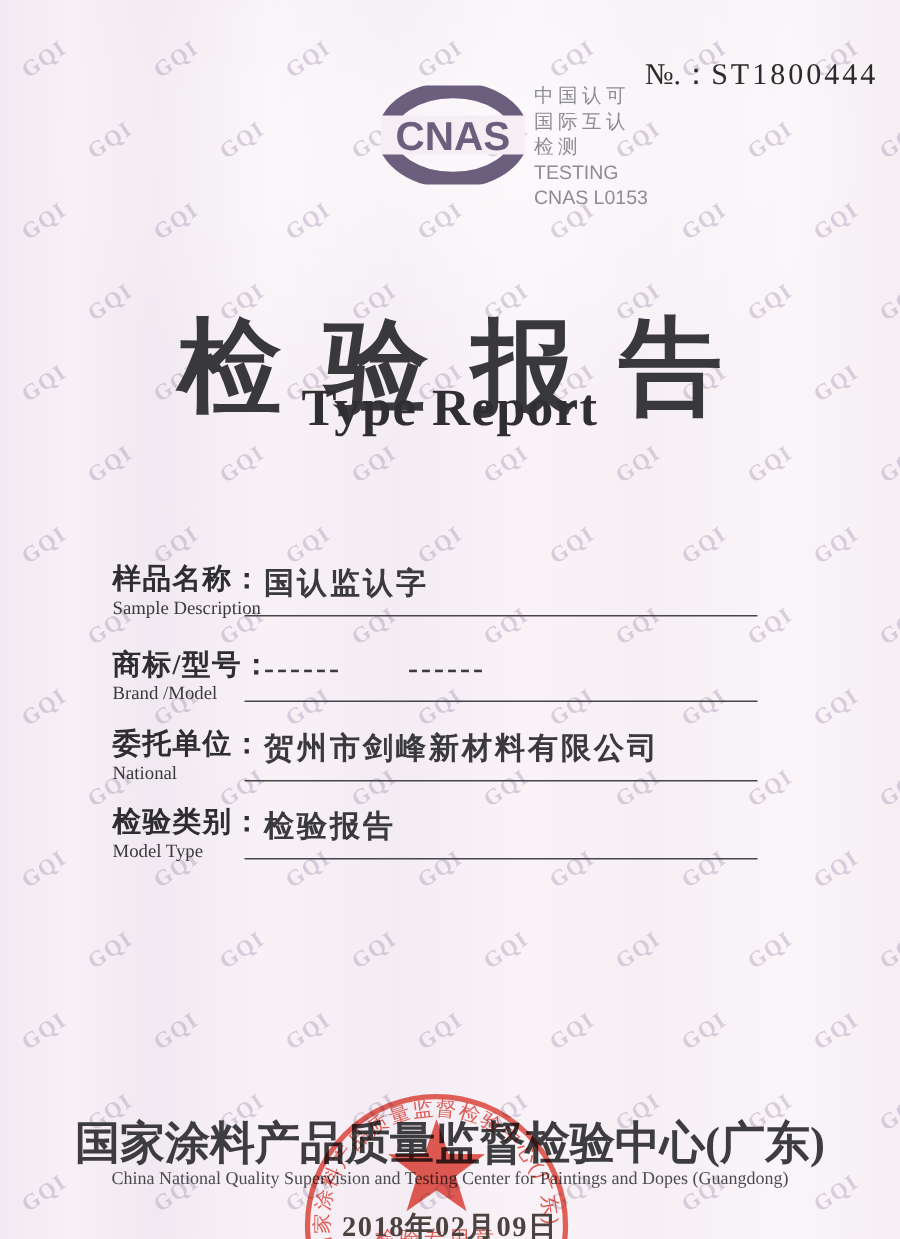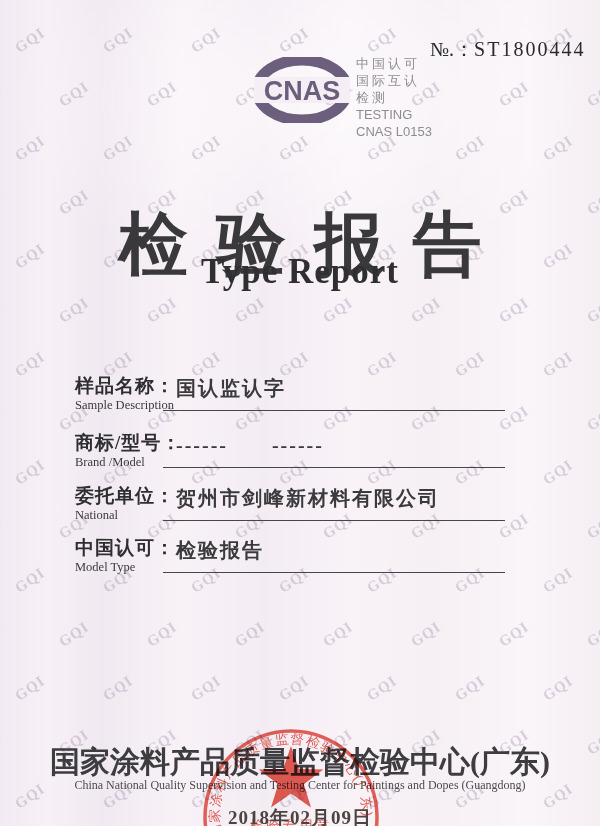--- a/index.html
+++ b/index.html
@@ -230,21 +230,21 @@
     <div class="f-value">------　　------</div>
     <div class="f-line"></div>
   </div>
   <div class="field r3">
     <div class="f-label">委托单位：</div>
     <div class="f-sub">National</div>
     <div class="f-value">贺州市剑峰新材料有限公司</div>
     <div class="f-line"></div>
   </div>
   <div class="field r4">
-    <div class="f-label">中国认可：</div>
+    <div class="f-label">检验类别：</div>
     <div class="f-sub">Model Type</div>
     <div class="f-value">检验报告</div>
     <div class="f-line"></div>
   </div>
 
   <div class="org-zh">国家涂料产品质量监督检验中心(广东)</div>
   <div class="org-en">China National Quality Supervision and Testing Center for Paintings and Dopes (Guangdong)</div>
 
   <svg class="stamp" width="190" height="190" viewBox="0 0 190 190">
     <circle cx="95" cy="95" r="86" fill="none" stroke="#e0392d" stroke-width="3.5" opacity="0.85"></circle>

